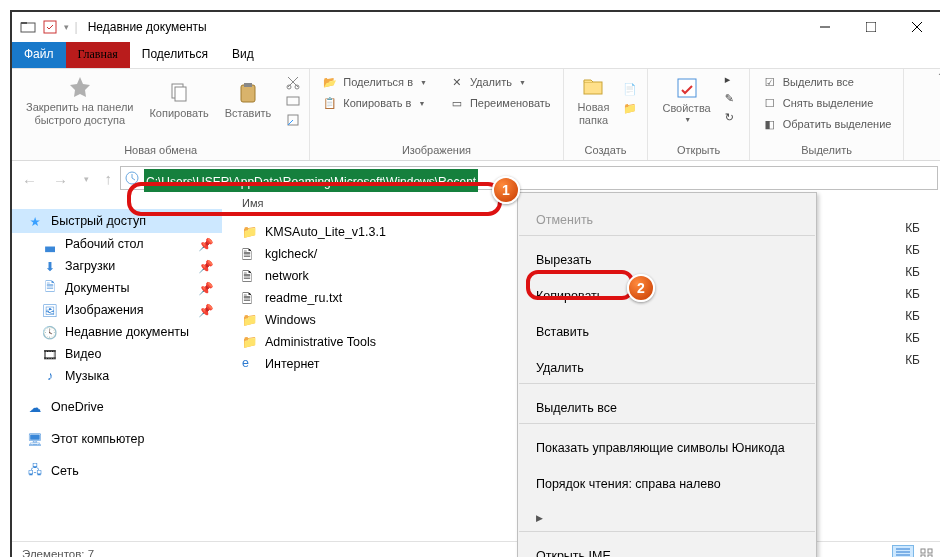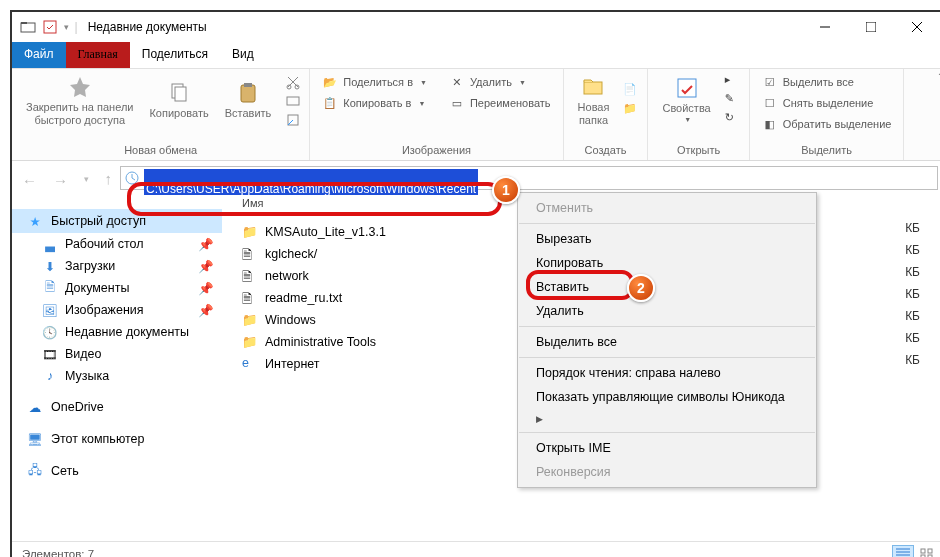--- a/index.html
+++ b/index.html
@@ -25,21 +25,21 @@
 .rbtn-small .ico { width: 16px; height: 14px; display: flex; align-items: center; justify-content: center; }
 .dd { margin-left: 2px; font-size: 7px; color: #666; }
 .rlabel { font-size: 11px; color: #666; margin-top: auto; padding: 2px 0; }
 .rcol { display: flex; flex-direction: column; gap: 3px; }
 .ribbon-collapse { position: absolute; right: 6px; top: 4px; font-size: 10px; color: #555; }
 
 .navbar { height: 34px; display: flex; align-items: center; padding: 4px 10px; gap: 8px; position: relative; }
 .nav-arrows { display: flex; gap: 16px; color: #bbb; font-size: 15px; }
 .addr-wrap { flex: 1; position: relative; }
 .addr-input { width: 100%; height: 24px; border: 1px solid #bfbfbf; padding: 0 22px 0 24px; font-size: 12px; background: #fff; }
-.addr-sel { position: absolute; left: 24px; top: 3px; height: 23px; background: #1d4ed8; color: #fff; font-size: 12px; padding: 13px 2px; white-space: nowrap; overflow: hidden; }
+.addr-sel { position: absolute; left: 24px; top: 3px; height: 23px; background: #15803d; color: #fff; font-size: 12px; padding: 6px 2px; white-space: nowrap; overflow: hidden; }
 .addr-icon { position: absolute; left: 4px; top: 4px; }
 .callout-1 { position: absolute; pointer-events: none; border: 4px solid #d11; border-radius: 14px; left: 115px; top: 170px; width: 375px; height: 34px; z-index: 50; }
 .bubble { position: absolute; width: 28px; height: 28px; border-radius: 50%; background: radial-gradient(circle at 35% 30%, #ff8a3d, #c63a00); color: #fff; font-weight: bold; font-size: 14px; display: flex; align-items: center; justify-content: center; border: 2px solid #fff; box-shadow: 0 1px 3px rgba(0,0,0,.4); z-index: 60; }
 .bubble.b1 { left: 480px; top: 164px; }
 .bubble.b2 { left: 615px; top: 262px; }
 .callout-2 { position: absolute; pointer-events: none; border: 4px solid #d11; border-radius: 12px; left: 514px; top: 258px; width: 108px; height: 30px; z-index: 55; }
 
 .body { display: flex; height: calc(100% - 30px - 27px - 92px - 34px - 24px); position: relative; }
 .sidebar { width: 210px; padding: 6px 0; font-size: 12.5px; overflow: hidden; }
 .side-item { display: flex; align-items: center; gap: 7px; padding: 3px 10px 3px 30px; cursor: default; }
@@ -50,21 +50,21 @@
 .pin-ico { margin-left: auto; color: #6b6b6b; width: 14px; height: 14px; }
 
 .content { flex: 1; position: relative; font-size: 12.5px; }
 .colhead { position: absolute; left: 20px; top: 2px; color: #444; font-size: 11px; }
 .filelist { padding: 26px 0 0 20px; }
 .file-row { display: flex; align-items: center; gap: 7px; padding: 3px 0; }
 .file-row .ico { width: 16px; height: 16px; }
 .file-size { position: absolute; right: 28px; color: #333; font-size: 12px; }
 
 .ctxmenu { position: absolute; left: 505px; top: 180px; width: 300px; background: #f2f2f2; border: 1px solid #bfbfbf; box-shadow: 2px 2px 4px rgba(0,0,0,.2); font-size: 12.5px; z-index: 40; padding: 3px 0; }
-.ctx-item { padding: 5px 18px; cursor: default; display: flex; align-items: center; justify-content: space-between; }
+.ctx-item { padding: 5px 18px; cursor: default; display: flex; align-items: center; justify-content: space-between; margin-top: 12px; }
 .ctx-item.disabled { color: #9a9a9a; }
 .ctx-sep { height: 1px; background: #d6d6d6; margin: 3px 1px; }
 .ctx-arrow { font-size: 9px; color: #555; }
 
 .statusbar { position: absolute; bottom: 0; left: 0; right: 0; height: 24px; border-top: 1px solid #e1e1e1; display: flex; align-items: center; padding: 0 10px; font-size: 11.5px; color: #555; }
 .status-right { margin-left: auto; display: flex; gap: 2px; }
 .view-btn { width: 22px; height: 18px; border: 1px solid transparent; display: flex; align-items: center; justify-content: center; }
 .view-btn.active { background: #cde8ff; border-color: #7cb8e8; }
 </style>
 </head>
@@ -361,22 +361,22 @@
   <div class="ctxmenu">
     <div class="ctx-item disabled">Отменить</div>
     <div class="ctx-sep"></div>
     <div class="ctx-item">Вырезать</div>
     <div class="ctx-item">Копировать</div>
     <div class="ctx-item">Вставить</div>
     <div class="ctx-item">Удалить</div>
     <div class="ctx-sep"></div>
     <div class="ctx-item">Выделить все</div>
     <div class="ctx-sep"></div>
+    <div class="ctx-item">Показать управляющие символы Юникода</div>
     <div class="ctx-item">Порядок чтения: справа налево</div>
-    <div class="ctx-item">Показать управляющие символы Юникода</div>
     <div class="ctx-item">
         <span class="ctx-arrow">▶</span>
       </div>
     <div class="ctx-sep"></div>
     <div class="ctx-item">Открыть IME</div>
     <div class="ctx-item disabled">Реконверсия</div>
   </div>
 
   <div class="statusbar">
     <span>Элементов: 7</span>

